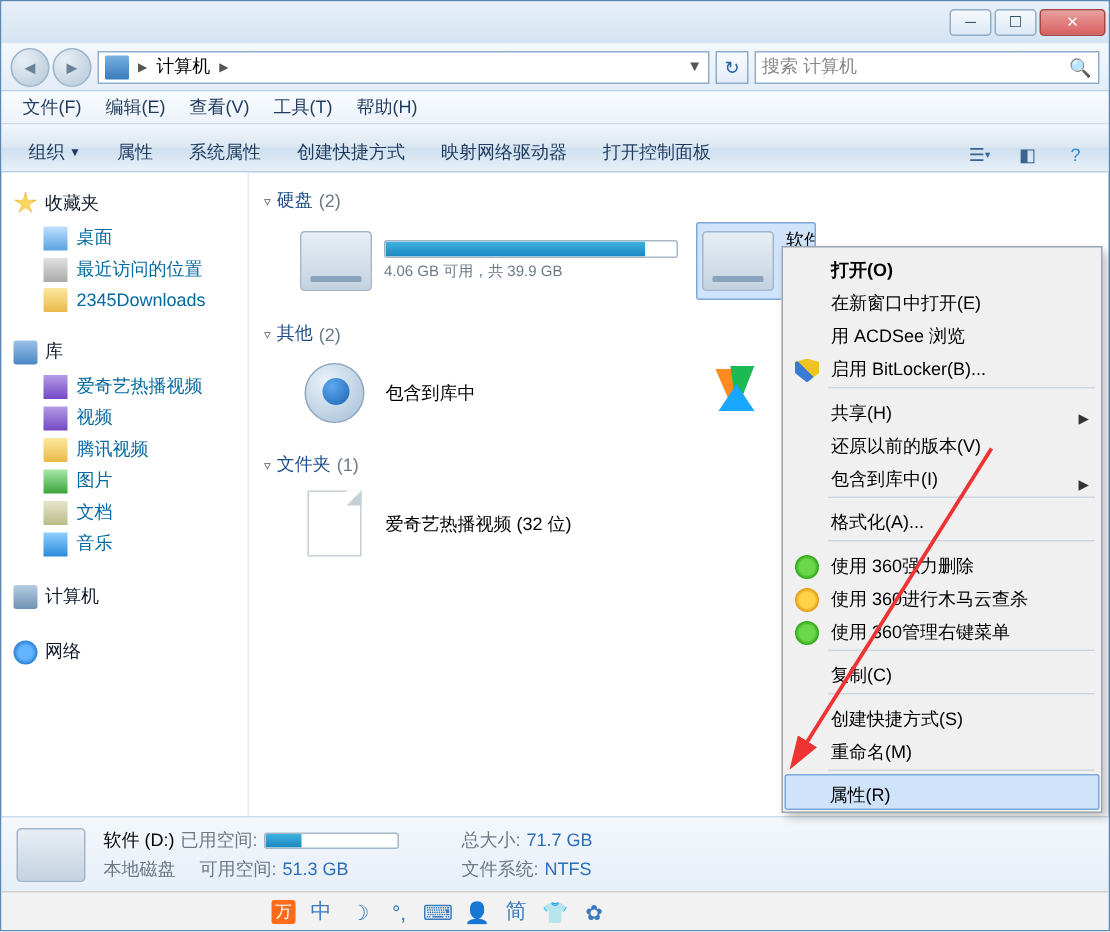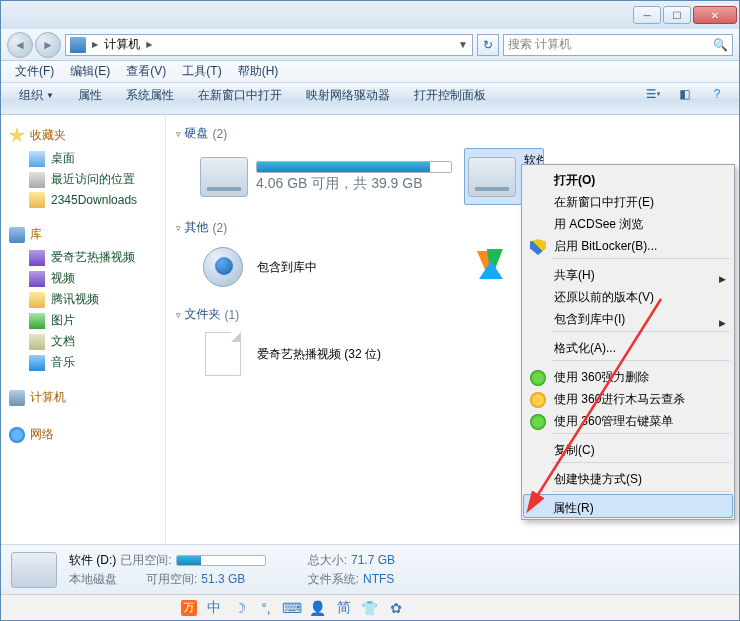--- a/index.html
+++ b/index.html
@@ -12,29 +12,29 @@
 .navbtns{display:flex;gap:2px}
 .navcircle{width:26px;height:26px;border-radius:50%;background:radial-gradient(circle at 30% 30%,#e8eff5,#b4c8d9);border:1px solid #9cb4c9;display:flex;align-items:center;justify-content:center;color:#6b8299}
 .addr{flex:1;height:22px;border:1px solid #8faec9;background:#fff;display:flex;align-items:center;padding:0 4px;gap:6px}
 .addr .icon{width:16px;height:16px;background:linear-gradient(#78b0e0,#3a7bbf);border-radius:1px}
 .addr .crumb{display:flex;align-items:center;gap:3px}
 .addr .tri{font-size:8px;color:#555}
 .refreshbtn{width:22px;height:22px;border:1px solid #8faec9;background:linear-gradient(#f7fbfe,#e2ecf6);display:flex;align-items:center;justify-content:center;color:#2862a3}
 .search{width:230px;height:22px;border:1px solid #8faec9;background:#fff;display:flex;align-items:center;justify-content:space-between;padding:0 4px;color:#888}
 .menubar{height:22px;background:linear-gradient(#f8fbfe,#edf3fa);border-bottom:1px solid #cdd9e6;display:flex;align-items:center;padding:0 6px;gap:0}
 .menubar span{padding:3px 8px;color:#1f3a5f}
-.toolbar{height:32px;background:linear-gradient(#f2f7fc,#dbe7f2 48%,#cfe0ef 52%,#e7f0f8);border-bottom:1px solid #b9cde2;display:flex;align-items:flex-start;padding:0 8px;gap:4px}
+.toolbar{height:32px;background:linear-gradient(#f2f7fc,#dbe7f2 48%,#cfe0ef 52%,#e7f0f8);border-bottom:1px solid #b9cde2;display:flex;align-items:flex-end;padding:0 8px;gap:4px}
 .toolbar .tbtn{padding:4px 10px;color:#1f3a5f;display:flex;align-items:center;gap:3px}
 .toolbar .spacer{flex:1}
 .toolbar .ibtn{width:28px;height:22px;display:flex;align-items:center;justify-content:center;color:#3b6491}
 .body{flex:1;display:flex;overflow:hidden}
 .sidebar{width:165px;background:#fff;border-right:1px solid #e1e9f1;padding:10px 6px;overflow-y:auto}
 .navgroup{margin-bottom:14px}
-.navhead{display:flex;align-items:center;gap:5px;padding:2px 2px 4px 2px;font-weight:400;color:#a16207}
-.navitem{display:flex;align-items:center;gap:6px;padding:2px 2px 2px 22px;color:#14532d}
+.navhead{display:flex;align-items:center;gap:5px;padding:2px 2px 4px 2px;font-weight:400;color:#0f172a}
+.navitem{display:flex;align-items:center;gap:6px;padding:2px 2px 2px 22px;color:#0369a1}
 .icon16{width:16px;height:16px;flex:none}
 .star{background:radial-gradient(circle,#f7d560 40%,#e0a820 70%);clip-path:polygon(50% 0%,61% 35%,98% 35%,68% 57%,79% 91%,50% 70%,21% 91%,32% 57%,2% 35%,39% 35%)}
 .folder{background:linear-gradient(#fde9a0,#e8b948);border-radius:1px}
 .lib{background:linear-gradient(#9cc2ea,#4a87c4);border-radius:2px}
 .comp{background:linear-gradient(#b6cde3,#6e92b4);border-radius:2px}
 .net{background:radial-gradient(circle,#64b5ff 40%,#1b6fc5 80%);border-radius:50%}
 .desk{background:linear-gradient(#bfe0ff,#5aa2e0)}
 .recent{background:linear-gradient(#e0e0e0,#aaa)}
 .vid{background:linear-gradient(#b59ce5,#7348c5)}
 .pic{background:linear-gradient(#a8e6a8,#3aa53a)}
@@ -47,21 +47,21 @@
 .grouphead .cnt{color:#6d7b8c}
 .items{display:flex;flex-wrap:wrap;gap:8px;padding:4px 0 0 20px}
 .drive{width:260px;display:flex;gap:8px;align-items:center;padding:3px;border:1px solid transparent}
 .drive.sel{background:#cfe4fb;border:1px solid #7da9d9;border-radius:2px}
 .drvicon{width:48px;height:40px;background:linear-gradient(#e8eef4,#c4d2e0);border:1px solid #a3b6c9;border-radius:3px;position:relative;flex:none}
 .drvicon::after{content:"";position:absolute;left:6px;right:6px;bottom:5px;height:4px;background:#8aa3bc;border-radius:1px}
 .drvinfo{flex:1;min-width:0}
 .drvinfo .name{color:#000;margin-bottom:2px;white-space:nowrap}
 .progress{height:12px;border:1px solid #a6b8c8;background:#fff;border-radius:2px;overflow:hidden;margin-bottom:2px}
 .progress .fill{height:100%;background:linear-gradient(#3fb3e0,#1a87c0)}
-.drvinfo .stat{color:#6c7a88;font-size:14px;white-space:nowrap}
+.drvinfo .stat{color:#6c7a88;font-size:10px;white-space:nowrap}
 .gitem{width:260px;display:flex;gap:10px;align-items:center;padding:3px}
 .gicon{width:48px;height:44px;flex:none;display:flex;align-items:center;justify-content:center}
 .camera{width:40px;height:40px;border-radius:50%;background:radial-gradient(circle at 35% 30%,#e9f2fb,#a5bed6);border:1px solid #8fa8bf;position:relative}
 .camera::after{content:"";position:absolute;width:18px;height:18px;border-radius:50%;background:radial-gradient(circle at 35% 30%,#5ea9f0,#1c63b0);top:9px;left:11px}
 .tencent{width:40px;height:40px;position:relative}
 .tencent .p1,.tencent .p2,.tencent .p3{position:absolute;width:0;height:0}
 .tencent .p1{border-left:16px solid transparent;border-right:0;border-top:28px solid #ff8a1d;left:4px;top:4px;transform:skewX(-8deg)}
 .tencent .p2{border-left:0;border-right:16px solid transparent;border-top:30px solid #1db954;left:18px;top:2px;transform:skewX(8deg)}
 .tencent .p3{border-left:12px solid transparent;border-right:12px solid transparent;border-bottom:18px solid #19a7ff;left:8px;top:14px}
 .fileicon{width:36px;height:44px;background:#fff;border:1px solid #c5cfd8;position:relative}
@@ -127,21 +127,21 @@
     <span>帮助(H)</span>
   </div>
 
   <div class="toolbar">
     <div class="tbtn">
         <span>组织</span> 
         <span style="font-size:8px">▼</span>
       </div>
     <div class="tbtn">属性</div>
     <div class="tbtn">系统属性</div>
-    <div class="tbtn">在新窗口中打开</div>
+    <div class="tbtn">创建快捷方式</div>
     <div class="tbtn">映射网络驱动器</div>
     <div class="tbtn">打开控制面板</div>
     <div class="spacer"></div>
     <div class="ibtn">☰ <span style="font-size:7px">▾</span></div>
     <div class="ibtn">◧</div>
     <div class="ibtn" style="color:#2f8ad8">?</div>
   </div>
 
   <div class="body">
 
@@ -288,21 +288,21 @@
     <div class="sbcol">
       <div class="sbrow">
         <span style="color:#000">软件 (D:)</span>
         <span class="sblabel">已用空间:</span>
         <div class="miniprog">
             <div class="fill" style="width:28%"></div>
           </div>
       </div>
       <div class="sbrow">
         <span class="sblabel">本地磁盘</span>
-        <span class="sblabel" style="margin-left:25px">可用空间:</span>
+        <span class="sblabel" style="margin-left:12px">可用空间:</span>
         <span class="sbval">51.3 GB</span>
       </div>
     </div>
     <div class="sbcol" style="margin-left:30px">
       <div class="sbrow">
         <span class="sblabel">总大小:</span>
         <span class="sbval">71.7 GB</span>
       </div>
       <div class="sbrow">
         <span class="sblabel">文件系统:</span>
@@ -355,20 +355,21 @@
         <span>使用 360进行木马云查杀</span>
       </div>
     <div class="ctxitem">
         <div class="ci g360"></div>
         <span>使用 360管理右键菜单</span>
       </div>
     <div class="ctxsep"></div>
     <div class="ctxitem">复制(C)</div>
     <div class="ctxsep"></div>
     <div class="ctxitem">创建快捷方式(S)</div>
+    <div class="ctxitem">重命名(M)</div>
     <div class="ctxsep"></div>
     <div class="ctxitem hover">属性(R)</div>
   </div>
 
   <svg class="arrow" style="left:490px;top:290px" width="180" height="240">
     <defs>
         <marker id="ah" markerWidth="10" markerHeight="10" refX="7" refY="3" orient="auto">
           <path d="M0,0 L0,6 L9,3 z" fill="#e33"></path>
         </marker>
       </defs>

